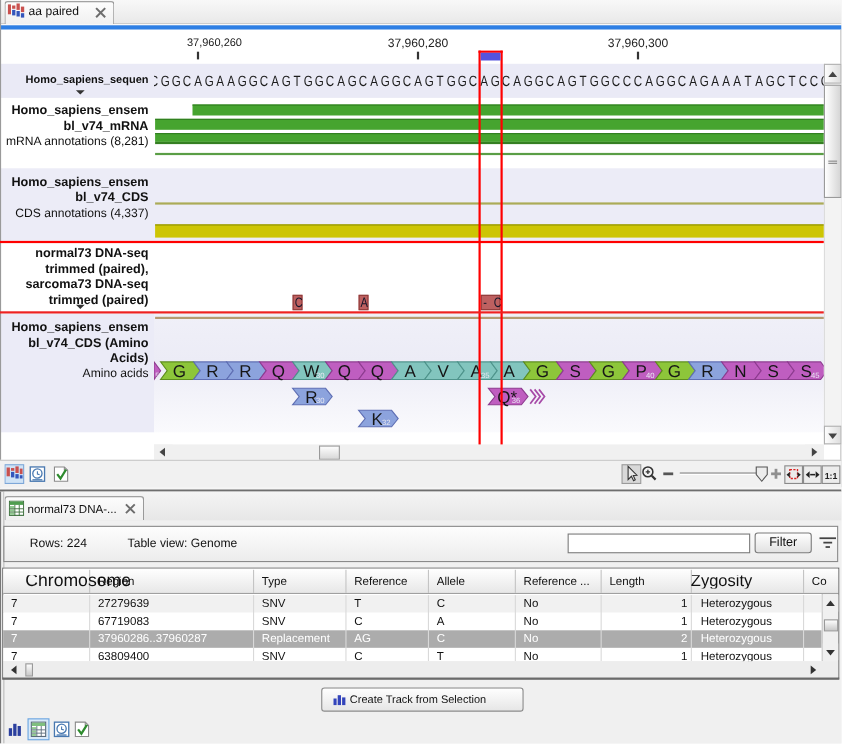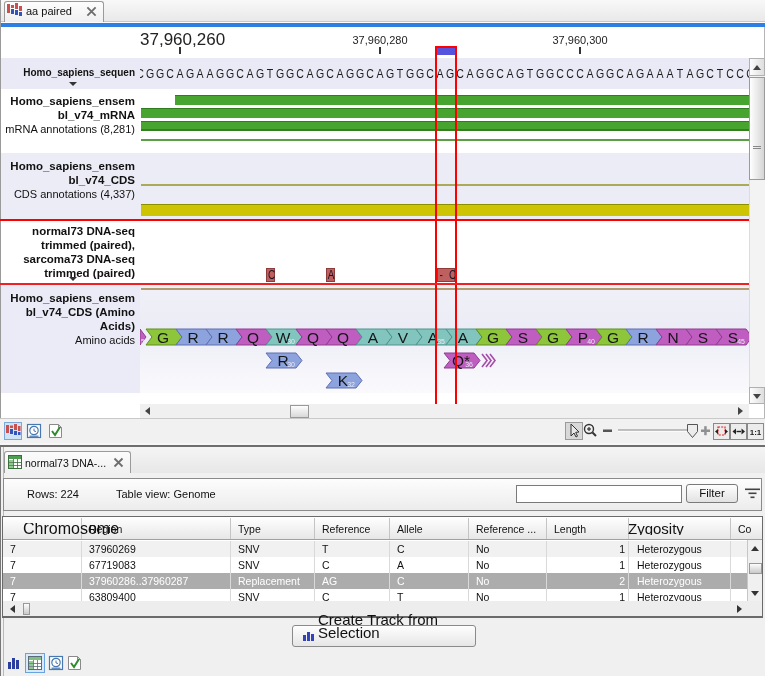--- a/index.html
+++ b/index.html
@@ -26,21 +26,21 @@
 <div class="abs" style="left:0;top:22px;width:765px;height:1px;background:#fdfdfd"></div>
 <div class="abs" style="left:0;top:23px;width:765px;height:4px;background:#2e7fe4"></div>
 <div class="abs" style="left:0;top:27px;width:765px;height:391px;background:#ffffff"></div>
 <div class="abs" style="left:0;top:58px;width:749px;height:31px;background:#eaeaf6"></div>
 <div class="abs" style="left:0;top:153px;width:749px;height:66px;background:#ececf7"></div>
 <div class="abs" style="left:0;top:285px;width:140px;height:108px;background:#ebebf7"></div>
 <div class="abs" style="left:140px;top:285px;width:609px;height:108px;background:linear-gradient(#f0f0f8,#ececf6 40%,#fafafd)"></div>
 <div class="abs" style="left:0;top:0;width:1px;height:27px;background:#9a9a9a"></div>
 <div class="abs" style="left:0;top:27px;width:1px;height:416px;background:#9a9a9a"></div>
 <div class="abs" style="left:764px;top:27px;width:1px;height:416px;background:#b5b5b5"></div>
-<div class="abs" style="left:140px;top:34px;width:80px;height:12px;font-size:17px;color:#222;text-align:left;line-height:12px">37,960,260</div>
+<div class="abs" style="left:140px;top:34px;width:80px;height:12px;font-size:10px;color:#222;text-align:right;line-height:12px">37,960,260</div>
 <div class="abs" style="left:179px;top:47px;width:2px;height:7px;background:#333"></div>
 <div class="abs" style="left:340px;top:34px;width:80px;height:12px;font-size:11px;color:#222;text-align:center;line-height:12px">37,960,280</div>
 <div class="abs" style="left:379px;top:47px;width:2px;height:7px;background:#333"></div>
 <div class="abs" style="left:540px;top:34px;width:80px;height:12px;font-size:11px;color:#222;text-align:center;line-height:12px">37,960,300</div>
 <div class="abs" style="left:579px;top:47px;width:2px;height:7px;background:#333"></div>
 <div class="abs" style="left:140px;top:58px;width:609px;height:31px;overflow:hidden">
     <div style="position:absolute;left:-5px;top:0;width:640px;white-space:nowrap;font-size:13.5px;color:#1c1c1c;line-height:31px"><span style="display:inline-block;width:10px;text-align:center;transform:scaleX(0.78)">C</span><span style="display:inline-block;width:10px;text-align:center;transform:scaleX(0.78)">G</span><span style="display:inline-block;width:10px;text-align:center;transform:scaleX(0.78)">G</span><span style="display:inline-block;width:10px;text-align:center;transform:scaleX(0.78)">C</span><span style="display:inline-block;width:10px;text-align:center;transform:scaleX(0.78)">A</span><span style="display:inline-block;width:10px;text-align:center;transform:scaleX(0.78)">G</span><span style="display:inline-block;width:10px;text-align:center;transform:scaleX(0.78)">A</span><span style="display:inline-block;width:10px;text-align:center;transform:scaleX(0.78)">A</span><span style="display:inline-block;width:10px;text-align:center;transform:scaleX(0.78)">G</span><span style="display:inline-block;width:10px;text-align:center;transform:scaleX(0.78)">G</span><span style="display:inline-block;width:10px;text-align:center;transform:scaleX(0.78)">C</span><span style="display:inline-block;width:10px;text-align:center;transform:scaleX(0.78)">A</span><span style="display:inline-block;width:10px;text-align:center;transform:scaleX(0.78)">G</span><span style="display:inline-block;width:10px;text-align:center;transform:scaleX(0.78)">T</span><span style="display:inline-block;width:10px;text-align:center;transform:scaleX(0.78)">G</span><span style="display:inline-block;width:10px;text-align:center;transform:scaleX(0.78)">G</span><span style="display:inline-block;width:10px;text-align:center;transform:scaleX(0.78)">C</span><span style="display:inline-block;width:10px;text-align:center;transform:scaleX(0.78)">A</span><span style="display:inline-block;width:10px;text-align:center;transform:scaleX(0.78)">G</span><span style="display:inline-block;width:10px;text-align:center;transform:scaleX(0.78)">C</span><span style="display:inline-block;width:10px;text-align:center;transform:scaleX(0.78)">A</span><span style="display:inline-block;width:10px;text-align:center;transform:scaleX(0.78)">G</span><span style="display:inline-block;width:10px;text-align:center;transform:scaleX(0.78)">G</span><span style="display:inline-block;width:10px;text-align:center;transform:scaleX(0.78)">C</span><span style="display:inline-block;width:10px;text-align:center;transform:scaleX(0.78)">A</span><span style="display:inline-block;width:10px;text-align:center;transform:scaleX(0.78)">G</span><span style="display:inline-block;width:10px;text-align:center;transform:scaleX(0.78)">T</span><span style="display:inline-block;width:10px;text-align:center;transform:scaleX(0.78)">G</span><span style="display:inline-block;width:10px;text-align:center;transform:scaleX(0.78)">G</span><span style="display:inline-block;width:10px;text-align:center;transform:scaleX(0.78)">C</span><span style="display:inline-block;width:10px;text-align:center;transform:scaleX(0.78)">A</span><span style="display:inline-block;width:10px;text-align:center;transform:scaleX(0.78)">G</span><span style="display:inline-block;width:10px;text-align:center;transform:scaleX(0.78)">C</span><span style="display:inline-block;width:10px;text-align:center;transform:scaleX(0.78)">A</span><span style="display:inline-block;width:10px;text-align:center;transform:scaleX(0.78)">G</span><span style="display:inline-block;width:10px;text-align:center;transform:scaleX(0.78)">G</span><span style="display:inline-block;width:10px;text-align:center;transform:scaleX(0.78)">C</span><span style="display:inline-block;width:10px;text-align:center;transform:scaleX(0.78)">A</span><span style="display:inline-block;width:10px;text-align:center;transform:scaleX(0.78)">G</span><span style="display:inline-block;width:10px;text-align:center;transform:scaleX(0.78)">T</span><span style="display:inline-block;width:10px;text-align:center;transform:scaleX(0.78)">G</span><span style="display:inline-block;width:10px;text-align:center;transform:scaleX(0.78)">G</span><span style="display:inline-block;width:10px;text-align:center;transform:scaleX(0.78)">C</span><span style="display:inline-block;width:10px;text-align:center;transform:scaleX(0.78)">C</span><span style="display:inline-block;width:10px;text-align:center;transform:scaleX(0.78)">C</span><span style="display:inline-block;width:10px;text-align:center;transform:scaleX(0.78)">A</span><span style="display:inline-block;width:10px;text-align:center;transform:scaleX(0.78)">G</span><span style="display:inline-block;width:10px;text-align:center;transform:scaleX(0.78)">G</span><span style="display:inline-block;width:10px;text-align:center;transform:scaleX(0.78)">C</span><span style="display:inline-block;width:10px;text-align:center;transform:scaleX(0.78)">A</span><span style="display:inline-block;width:10px;text-align:center;transform:scaleX(0.78)">G</span><span style="display:inline-block;width:10px;text-align:center;transform:scaleX(0.78)">A</span><span style="display:inline-block;width:10px;text-align:center;transform:scaleX(0.78)">A</span><span style="display:inline-block;width:10px;text-align:center;transform:scaleX(0.78)">A</span><span style="display:inline-block;width:10px;text-align:center;transform:scaleX(0.78)">T</span><span style="display:inline-block;width:10px;text-align:center;transform:scaleX(0.78)">A</span><span style="display:inline-block;width:10px;text-align:center;transform:scaleX(0.78)">G</span><span style="display:inline-block;width:10px;text-align:center;transform:scaleX(0.78)">C</span><span style="display:inline-block;width:10px;text-align:center;transform:scaleX(0.78)">T</span><span style="display:inline-block;width:10px;text-align:center;transform:scaleX(0.78)">C</span><span style="display:inline-block;width:10px;text-align:center;transform:scaleX(0.78)">C</span><span style="display:inline-block;width:10px;text-align:center;transform:scaleX(0.78)">C</span></div>
   </div>
 <div class="abs" style="left:0;top:65.5px;width:135px;text-align:right;line-height:14.3px;color:#111;white-space:nowrap">
     <div class="b" style="font-size:10px">Homo_sapiens_sequen</div>
@@ -257,21 +257,21 @@
 <div class="abs" style="left:89px;top:523px;width:95px;height:12px;font-size:10.5px;color:#111;line-height:12px;overflow:hidden;white-space:nowrap">Region</div>
 <div class="abs" style="left:238px;top:523px;width:95px;height:12px;font-size:10.5px;color:#111;line-height:12px;overflow:hidden;white-space:nowrap">Type</div>
 <div class="abs" style="left:322px;top:523px;width:95px;height:12px;font-size:10.5px;color:#111;line-height:12px;overflow:hidden;white-space:nowrap">Reference</div>
 <div class="abs" style="left:397px;top:523px;width:95px;height:12px;font-size:10.5px;color:#111;line-height:12px;overflow:hidden;white-space:nowrap">Allele</div>
 <div class="abs" style="left:476px;top:523px;width:95px;height:12px;font-size:10.5px;color:#111;line-height:12px;overflow:hidden;white-space:nowrap">Reference ...</div>
 <div class="abs" style="left:554px;top:523px;width:95px;height:12px;font-size:10.5px;color:#111;line-height:12px;overflow:hidden;white-space:nowrap">Length</div>
 <div class="abs" style="left:628px;top:523px;width:95px;height:12px;font-size:15px;color:#111;line-height:12px;overflow:hidden;white-space:nowrap">Zygosity</div>
 <div class="abs" style="left:738px;top:523px;width:95px;height:12px;font-size:10.5px;color:#111;line-height:12px;overflow:hidden;white-space:nowrap">Co</div>
 <div class="abs" style="left:3px;top:541px;width:744px;height:16px;background:#f1f1f1;overflow:hidden"></div>
 <div class="abs" style="left:10px;top:543px;width:140px;height:12px;font-size:10.5px;color:#111;line-height:12px;white-space:nowrap">7</div>
-<div class="abs" style="left:89px;top:543px;width:140px;height:12px;font-size:10.5px;color:#111;line-height:12px;white-space:nowrap">37960269</div>
+<div class="abs" style="left:89px;top:543px;width:140px;height:12px;font-size:10.5px;color:#111;line-height:12px;white-space:nowrap">27279639</div>
 <div class="abs" style="left:238px;top:543px;width:140px;height:12px;font-size:10.5px;color:#111;line-height:12px;white-space:nowrap">SNV</div>
 <div class="abs" style="left:322px;top:543px;width:140px;height:12px;font-size:10.5px;color:#111;line-height:12px;white-space:nowrap">T</div>
 <div class="abs" style="left:397px;top:543px;width:140px;height:12px;font-size:10.5px;color:#111;line-height:12px;white-space:nowrap">C</div>
 <div class="abs" style="left:476px;top:543px;width:140px;height:12px;font-size:10.5px;color:#111;line-height:12px;white-space:nowrap">No</div>
 <div class="abs" style="left:560px;top:543px;width:65px;height:12px;font-size:10.5px;color:#111;line-height:12px;text-align:right">1</div>
 <div class="abs" style="left:637px;top:543px;width:100px;height:12px;font-size:10.5px;color:#111;line-height:12px">Heterozygous</div>
 <div class="abs" style="left:3px;top:557px;width:744px;height:16px;background:#ffffff;overflow:hidden"></div>
 <div class="abs" style="left:10px;top:559px;width:140px;height:12px;font-size:10.5px;color:#111;line-height:12px;white-space:nowrap">7</div>
 <div class="abs" style="left:89px;top:559px;width:140px;height:12px;font-size:10.5px;color:#111;line-height:12px;white-space:nowrap">67719083</div>
 <div class="abs" style="left:238px;top:559px;width:140px;height:12px;font-size:10.5px;color:#111;line-height:12px;white-space:nowrap">SNV</div>
@@ -322,21 +322,21 @@
 <div class="abs" style="left:731px;top:601px;width:15px;height:15px">
     <div style="margin:4px 0 0 6px;width:0;height:0;border-top:4px solid transparent;border-bottom:4px solid transparent;border-left:5px solid #333"></div>
   </div>
 <div class="abs" style="left:2px;top:616px;width:761px;height:1.5px;background:#6a6a6a"></div>
 <div class="abs" style="left:292px;top:625px;width:184px;height:22px;background:linear-gradient(#fefefe,#e6e6e6);border:1px solid #8a8a8a;border-radius:3px"></div>
 <svg class="abs" style="left:303px;top:630px" width="12" height="12" viewBox="0 0 12 12">
     <rect x="0" y="5" width="3" height="6" fill="#3344bb"></rect>
     <rect x="4" y="2" width="3" height="9" fill="#3344bb"></rect>
     <rect x="8" y="4" width="3" height="7" fill="#3344bb"></rect>
   </svg>
-<div class="abs" style="left:318px;top:613px;width:150px;height:13px;font-size:15px;color:#111;line-height:13px">Create Track from Selection</div>
+<div class="abs" style="left:318px;top:630px;width:150px;height:13px;font-size:10px;color:#111;line-height:13px">Create Track from Selection</div>
 <svg class="abs" style="left:6px;top:652px" width="78" height="22" viewBox="0 0 78 22">
     <rect x="2" y="10" width="3" height="7" fill="#2b3f9e"></rect>
     <rect x="6" y="6" width="3" height="11" fill="#2b3f9e"></rect>
     <rect x="10" y="8" width="3" height="9" fill="#2b3f9e"></rect>
     <rect x="19.5" y="1.5" width="19" height="19" fill="#d9e9f9" stroke="#68a4e0"></rect>
     <rect x="22.5" y="4.5" width="13" height="13" fill="#fff" stroke="#5a6b7a"></rect>
     <rect x="23" y="5" width="12" height="3" fill="#7fbf7f"></rect>
     <rect x="23" y="9" width="4" height="2" fill="#8fc98f"></rect>
     <rect x="23" y="12" width="4" height="2" fill="#8fc98f"></rect>
     <rect x="23" y="15" width="4" height="2" fill="#8fc98f"></rect>

